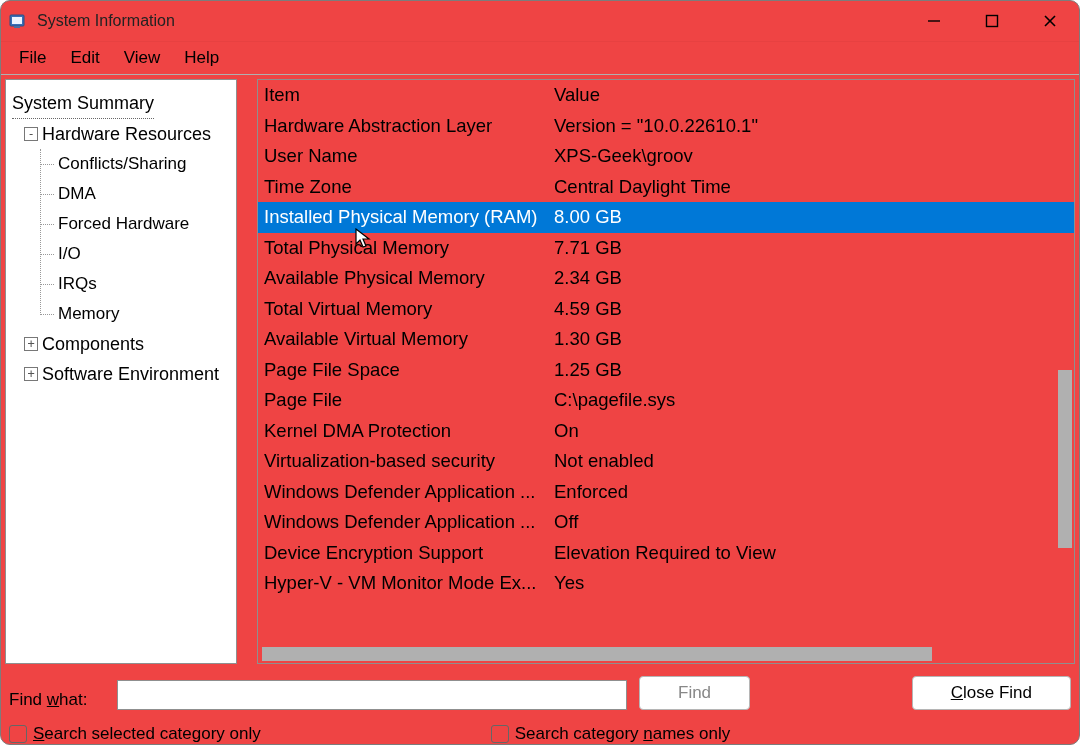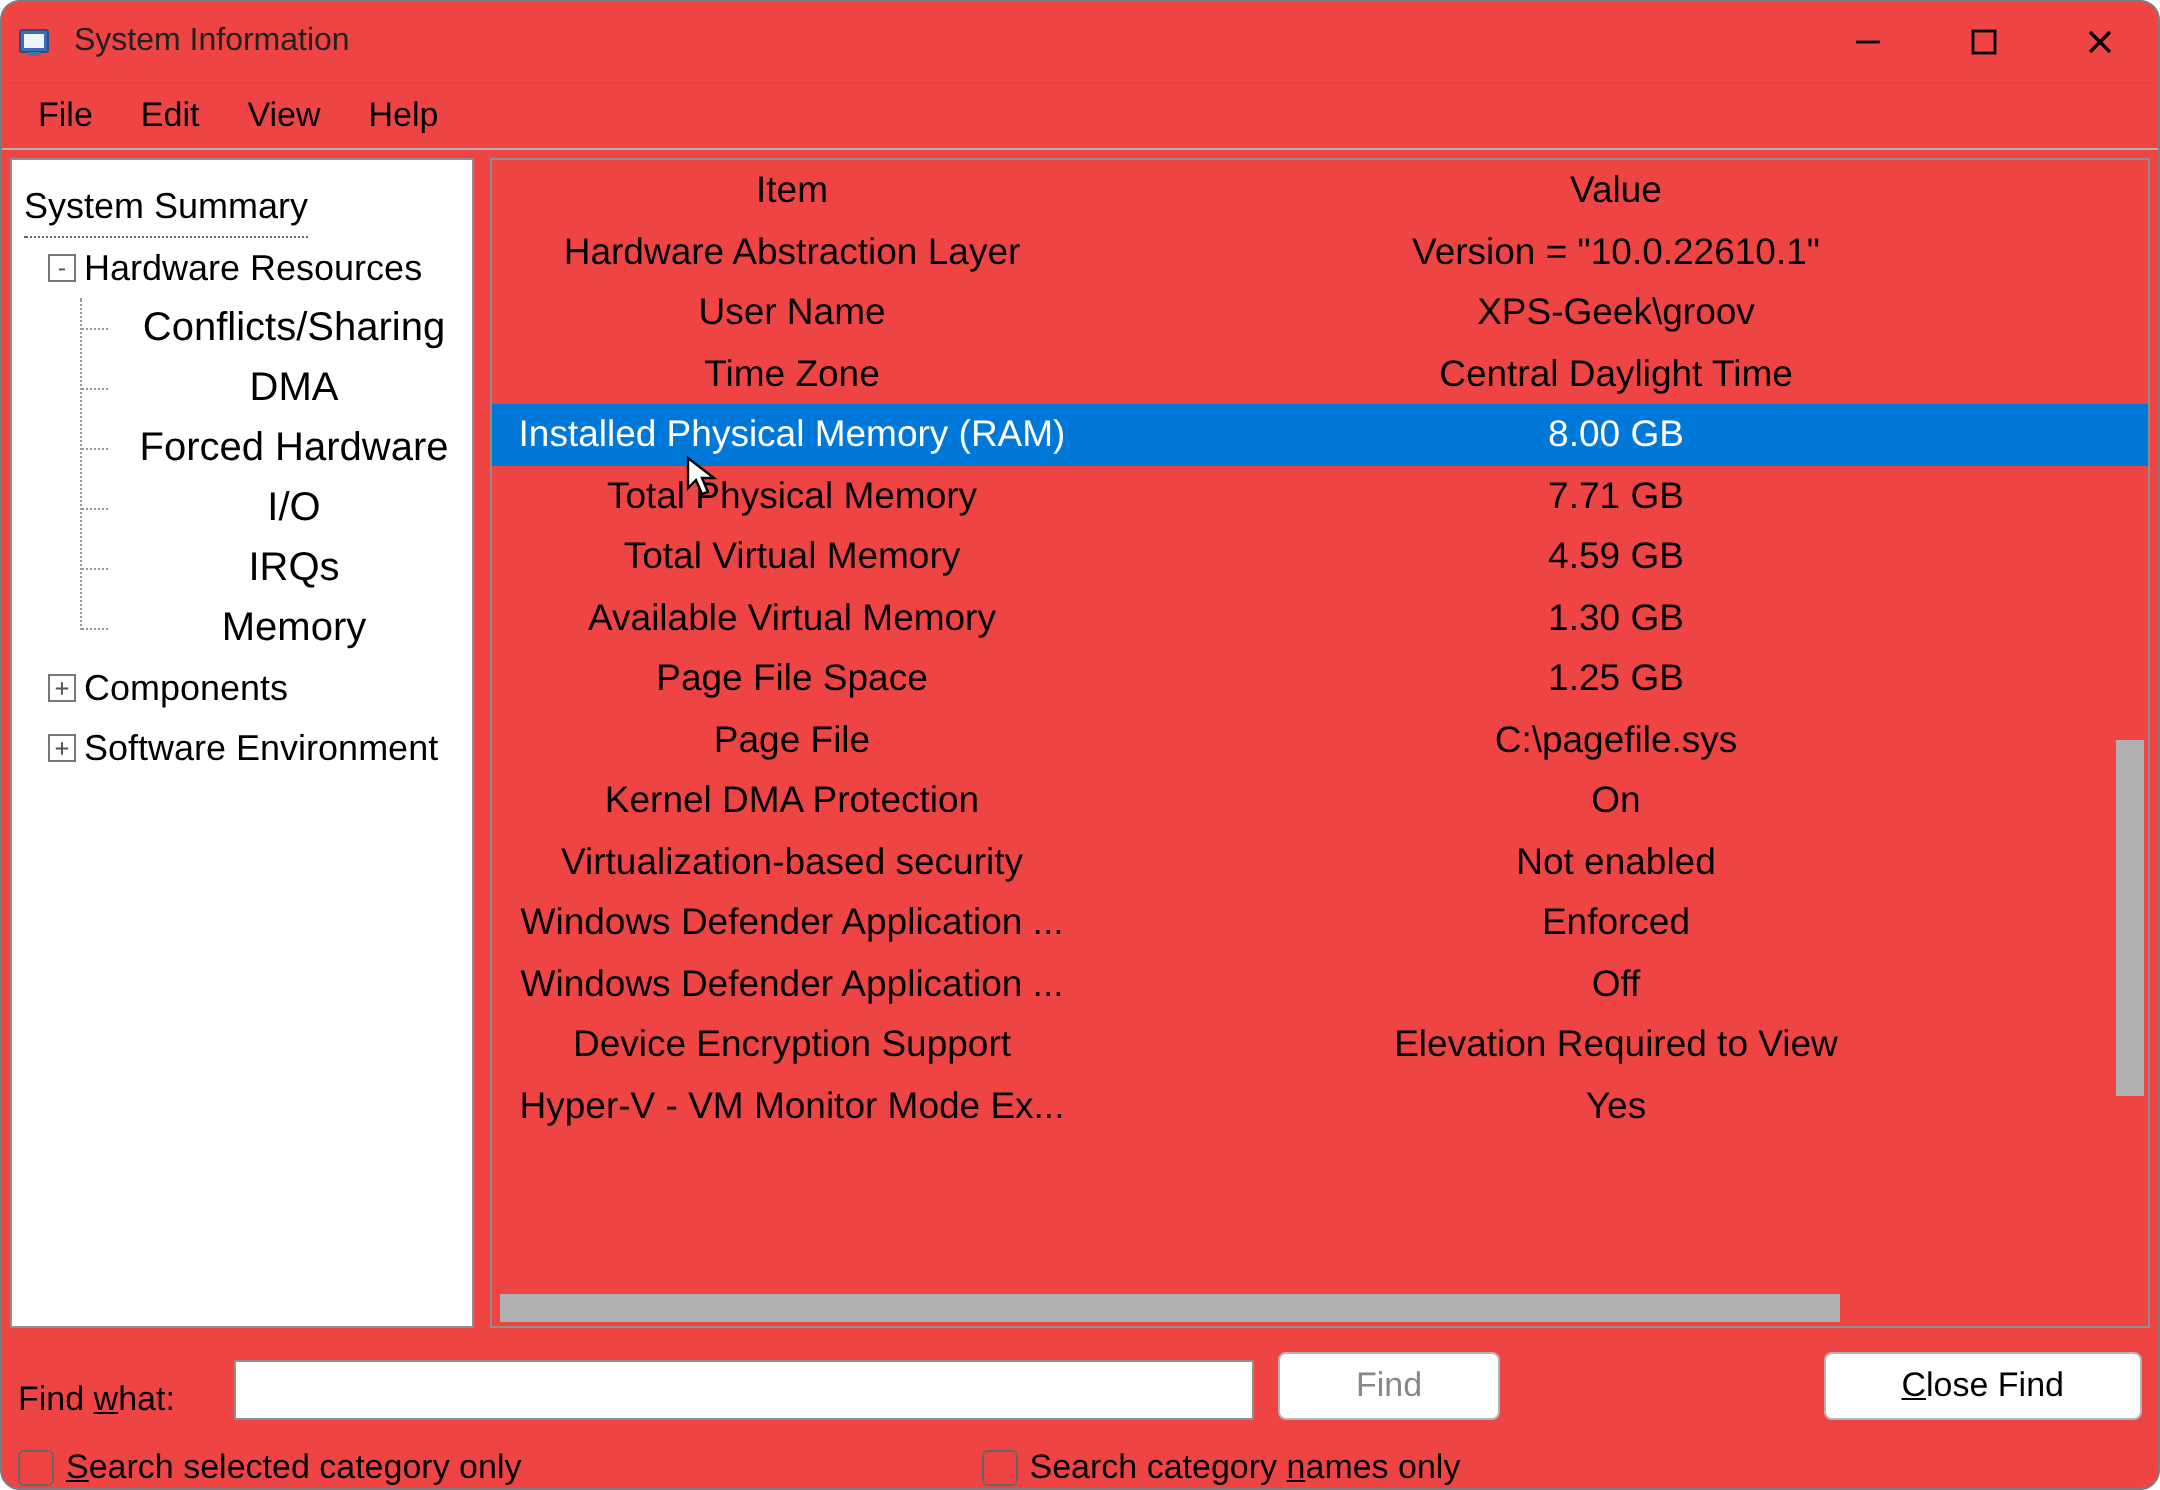--- a/index.html
+++ b/index.html
@@ -58,22 +58,21 @@
   .menu-item {
     padding: 4px 10px;
     font-size: 17px;
   }
   
   .content {
     display: flex;
     flex: 1;
     min-height: 0;
     padding: 4px;
-    gap: 8px;
-    text-align: center;
+    gap: 20px;
   }
   .tree-pane {
     width: 232px;
     border: 1px solid #8f8f8f;
     background: #fff;
     padding-top: 8px;
     overflow: hidden;
   }
   .tree-root {
     padding-left: 6px;
@@ -104,21 +103,21 @@
   }
   .tree-children::before {
     content: "";
     position: absolute;
     left: 28px; top: 0; bottom: 14px;
     border-left: 1px dotted #999;
   }
   .tree-leaf {
     position: relative;
     padding-left: 24px;
-    font-size: 20px;
+    font-size: 17px;
     line-height: 30px;
   }
   .tree-leaf::before {
     content: "";
     position: absolute;
     left: 6px; top: 15px;
     width: 14px;
     border-top: 1px dotted #999;
   }
   .selected-tree {
@@ -312,20 +311,24 @@
           </div>
           <div class="list-row selected">
             <span class="col-item">Installed Physical Memory (RAM)</span>
             <span class="col-value">8.00 GB</span>
           </div>
           <div class="list-row">
             <span class="col-item">Total Physical Memory</span>
             <span class="col-value">7.71 GB</span>
           </div>
           <div class="list-row">
+            <span class="col-item">Available Physical Memory</span>
+            <span class="col-value">2.34 GB</span>
+          </div>
+          <div class="list-row">
             <span class="col-item">Total Virtual Memory</span>
             <span class="col-value">4.59 GB</span>
           </div>
           <div class="list-row">
             <span class="col-item">Available Virtual Memory</span>
             <span class="col-value">1.30 GB</span>
           </div>
           <div class="list-row">
             <span class="col-item">Page File Space</span>
             <span class="col-value">1.25 GB</span>

